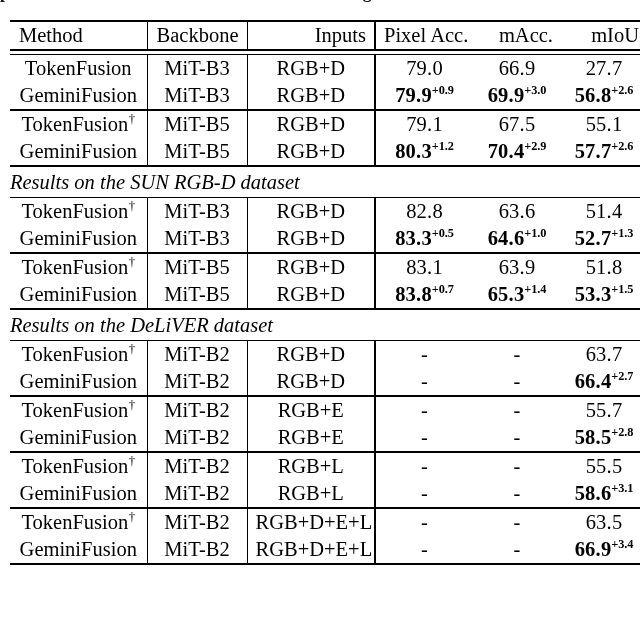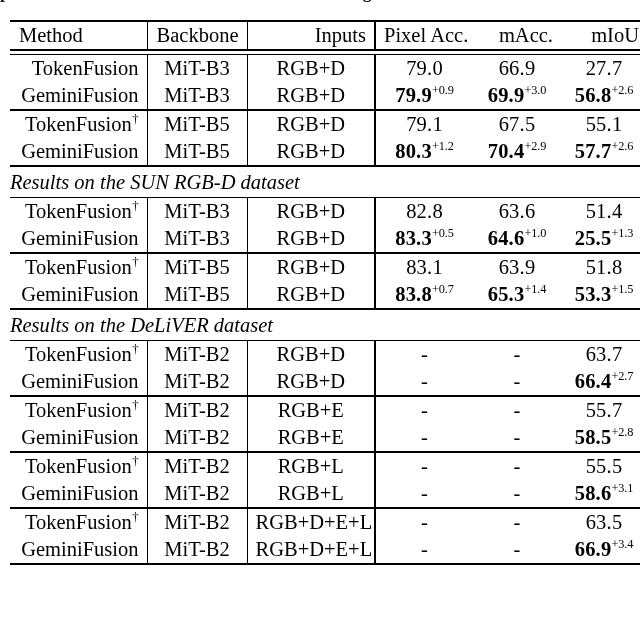--- a/index.html
+++ b/index.html
@@ -76,21 +76,21 @@
     border-bottom: 1.6px solid #000;
     height: 3px !important;
   }
 
   .cell {
     display: block;
     padding: 0 8px;
     white-space: nowrap;
     overflow: visible;
   }
-  .c-left   { text-align: right; }
+  .c-left   { text-align: center; }
   .c-center { text-align: center; }
 
   .hdr .cell { text-align: right; }
   .hdr .cell.left-hdr { text-align: left; padding-left: 9px; }
 
   .section-label {
     font-style: italic;
     font-size: 20.5px;
     text-align: left;
     padding-left: 9px;
@@ -102,21 +102,21 @@
     font-size: 0.62em;
     vertical-align: super;
     line-height: 0;
     margin-left: 0.5px;
   }
   .bold { font-weight: bold; }
   .delta {
     font-size: 0.60em;
     vertical-align: super;
     line-height: 0;
-    font-weight: normal;
+    font-weight: bold;
     letter-spacing: -0.1px;
   }
   .dash { font-size: 20.5px; }
   .num { letter-spacing: 0.2px; }
 </style>
 </head>
 <body>
 
 <div id="caption-sliver">
   <div class="cap-text">performance of GeminiFusion on multimodal segmentation</div>
@@ -284,21 +284,21 @@
           <td class="vr-r-thick">
             <span class="cell c-center">RGB+D</span>
           </td>
           <td>
             <span class="cell c-center"><span class="num bold">83.3</span><sup class="delta">+0.5</sup></span>
           </td>
           <td>
             <span class="cell c-center"><span class="num bold">64.6</span><sup class="delta">+1.0</sup></span>
           </td>
           <td>
-            <span class="cell c-center"><span class="num bold">25.5</span><sup class="delta">+1.3</sup></span>
+            <span class="cell c-center"><span class="num bold">52.7</span><sup class="delta">+1.3</sup></span>
           </td>
         </tr>
         <tr class="rule-row">
           <td colspan="6" class="hr-thick"></td>
         </tr>
         <tr>
           <td class="vr-r">
             <span class="cell c-left">TokenFusion<sup class="dag">†</sup></span>
           </td>
           <td class="vr-r">

